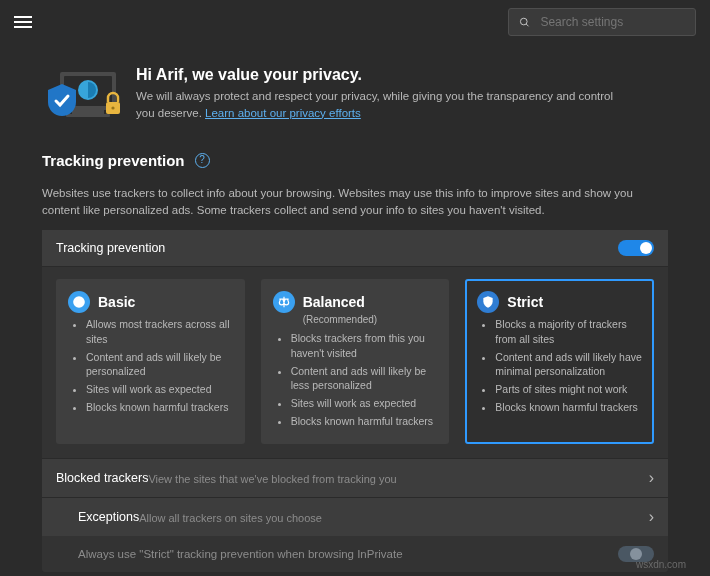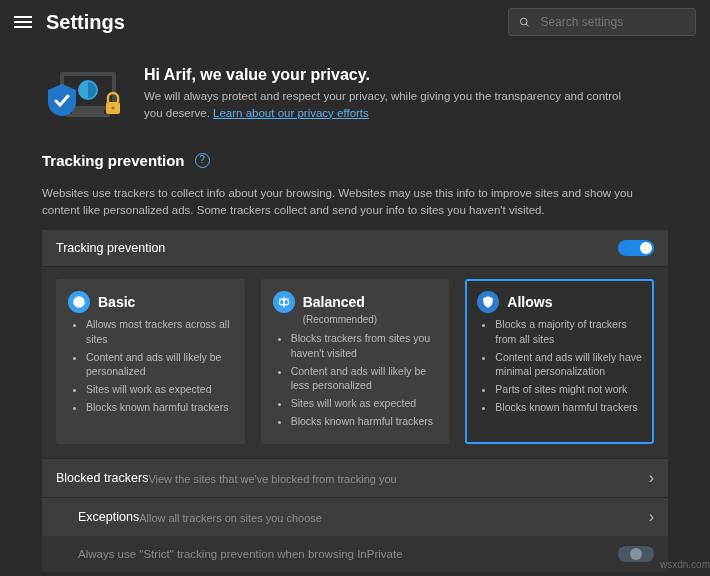--- a/index.html
+++ b/index.html
@@ -49,21 +49,21 @@
     border-radius:3px;
     padding: 5px 10px;
     width: 188px;
   }
   .search input {
     background:transparent; border:none; outline:none;
     color: var(--text-dim); font-size:12px; width:100%;
   }
   
   .content { padding: 0 42px 20px 42px; }
-  .hero { display:flex; gap:12px; align-items:flex-start; padding: 22px 0 20px 0;}
+  .hero { display:flex; gap:4px; align-items:flex-start; padding: 22px 0 20px 0;}
   .hero-icon { flex:0 0 auto; width:90px; height:60px; position:relative;}
   .hero h2 { margin:0 0 4px 0; font-size:16px; font-weight:700; }
   .hero p { margin:0; font-size:11.5px; color:var(--text-dim); line-height:1.45; max-width: 480px;}
   .hero a { color: var(--link); text-decoration: underline; }
   .section-title-row { display:flex; align-items:center; gap:10px; margin: 6px 0 6px 0;}
   .section-title { font-size:15px; font-weight:600; }
   .help-icon {
     width:15px;height:15px;border:1.5px solid var(--link);border-radius:50%;
     color:var(--link);font-size:10px;line-height:12px;text-align:center;
   }
@@ -120,33 +120,32 @@
     width:22px;height:22px;border-radius:50%;
     display:flex;align-items:center;justify-content:center;font-size:12px;
   }
   .card-title { font-size:14px; font-weight:700; }
   .card-sub { font-size:10px; color:var(--text-dim); margin-left:30px; margin-top:-3px; margin-bottom:6px;}
   .card ul { margin: 4px 0 0 0; padding-left: 18px; }
   .card li { font-size:10.5px; color:var(--text-dim); margin:4px 0; line-height:1.35;}
   .inprivate-row { background: transparent; color: var(--text-dimmer); padding:10px 14px;}
   .inprivate-row .row-label { color: var(--text-dimmer); font-size:11.5px;}
   .watermark {
-    position:absolute; right:0; bottom:6px; font-size:10px; color:#6a6a6a;
+    position:absolute; right:24px; bottom:6px; font-size:10px; color:#6a6a6a;
   }
 </style>
 </head>
 <body>
 
 <div class="header">
   <div class="hamburger">
     <span></span>
       <span></span>
       <span></span>
   </div>
-  <div class="title">Settings</div>
   <div class="spacer"></div>
   <div class="search">
     <svg width="13" height="13" viewBox="0 0 24 24" fill="none" stroke="#c8c8c8" stroke-width="2">
         <circle cx="10" cy="10" r="7"></circle>
         <line x1="20" y1="20" x2="15" y2="15"></line>
       </svg>
     <input type="text" placeholder="Search settings" style="">
   </div>
 </div>
 
@@ -210,34 +209,34 @@
           <div class="card-head">
             <div class="card-icon" style="background: rgb(58, 160, 240);">
               <svg width="14" height="14" viewBox="0 0 24 24" fill="#fff">
                 <path d="M12 3v18M4 7h16M6 7l-2 6a4 4 0 0 0 8 0l-2-6M14 7l-2 6a4 4 0 0 0 8 0l-2-6" stroke="#fff" stroke-width="2" fill="none"></path>
               </svg>
             </div>
             <div class="card-title">Balanced</div>
           </div>
           <div class="card-sub">(Recommended)</div>
           <ul>
-            <li>Blocks trackers from sites you haven't visited</li>
+            <li>Blocks trackers from this you haven't visited</li>
             <li>Content and ads will likely be less personalized</li>
             <li>Sites will work as expected</li>
             <li>Blocks known harmful trackers</li>
           </ul>
         </div>
         <div class="card selected">
           <div class="card-head">
             <div class="card-icon" style="background: rgb(47, 125, 211);">
               <svg width="14" height="14" viewBox="0 0 24 24" fill="#fff">
                 <path d="M12 2l8 3v6c0 5-3.5 9-8 11-4.5-2-8-6-8-11V5z" fill="#fff"></path>
               </svg>
             </div>
-            <div class="card-title">Allows</div>
+            <div class="card-title">Strict</div>
           </div>
           <ul>
             <li>Blocks a majority of trackers from all sites</li>
             <li>Content and ads will likely have minimal personalization</li>
             <li>Parts of sites might not work</li>
             <li>Blocks known harmful trackers</li>
           </ul>
         </div>
       </div>
 

